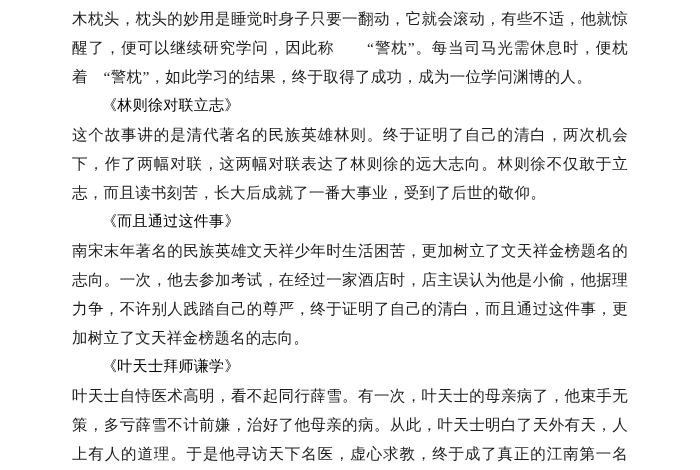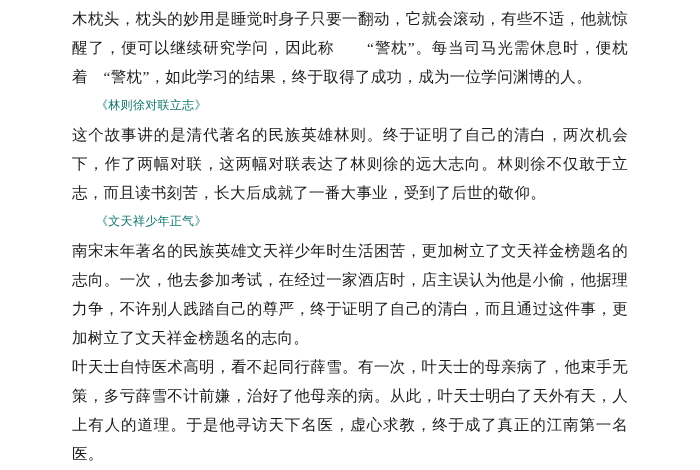--- a/index.html
+++ b/index.html
@@ -32,32 +32,33 @@
   .para {
     margin: 0;
     padding: 0;
     text-indent: 0;
     white-space: normal;
   }
   .heading {
     margin: 0;
     padding: 0;
     text-indent: 2em;
-    font-size: 12px;
+    font-size: 15px;
     line-height: 29px;
     font-weight: normal;
-    color: #0f766e;
+    color: #000000;
   }
 </style>
 </head>
 <body>
 
 <div class="page">
   <div class="doc-body">
     <p class="para">木枕头，枕头的妙用是睡觉时身子只要一翻动，它就会滚动，有些不适，他就惊醒了，便可以继续研究学问，因此称　　“警枕”。每当司马光需休息时，便枕着　“警枕”，如此学习的结果，终于取得了成功，成为一位学问渊博的人。</p>
     <p class="heading">《林则徐对联立志》</p>
     <p class="para">这个故事讲的是清代著名的民族英雄林则。终于证明了自己的清白，两次机会下，作了两幅对联，这两幅对联表达了林则徐的远大志向。林则徐不仅敢于立志，而且读书刻苦，长大后成就了一番大事业，受到了后世的敬仰。</p>
-    <p class="heading">《文天祥少年正气》</p>
+    <p class="heading">《而且通过这件事》</p>
     <p class="para">南宋末年著名的民族英雄文天祥少年时生活困苦，更加树立了文天祥金榜题名的志向。一次，他去参加考试，在经过一家酒店时，店主误认为他是小偷，他据理力争，不许别人践踏自己的尊严，终于证明了自己的清白，而且通过这件事，更加树立了文天祥金榜题名的志向。</p>
+    <p class="heading">《叶天士拜师谦学》</p>
     <p class="para">叶天士自恃医术高明，看不起同行薛雪。有一次，叶天士的母亲病了，他束手无策，多亏薛雪不计前嫌，治好了他母亲的病。从此，叶天士明白了天外有天，人上有人的道理。于是他寻访天下名医，虚心求教，终于成了真正的江南第一名医。</p>
 
   </div>
 </div>
 
 </body></html>

